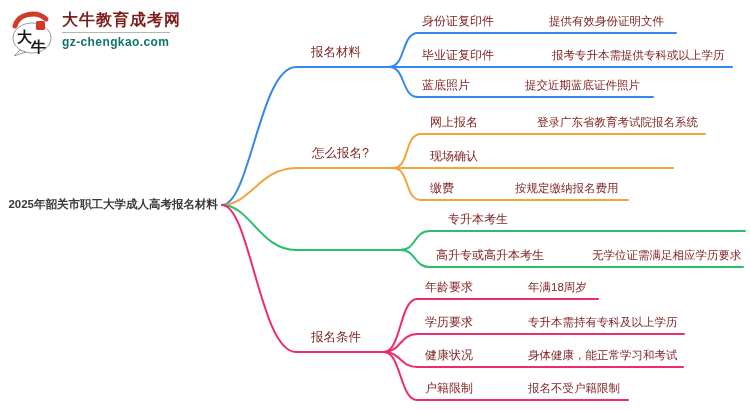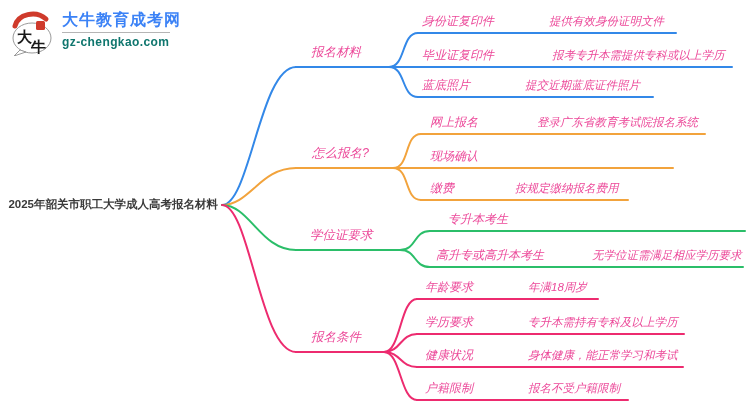--- a/index.html
+++ b/index.html
@@ -1,19 +1,19 @@
 <!DOCTYPE html>
 <html><head>
 <meta charset="utf-8">
 <style>
   html,body{margin:0;padding:0;background:#fff;}
   .stage{position:relative;width:750px;height:410px;background:#ffffff;overflow:hidden;
          font-family:"Liberation Sans","DejaVu Sans",sans-serif;}
   #edges{position:absolute;left:0;top:0;}
-  .node{position:absolute;white-space:nowrap;color:#ec4899;font-style:italic;}
+  .node{position:absolute;white-space:nowrap;color:#7f1d1d;}
   .b-label{font-size:12.5px;height:20px;line-height:20px;}
   .c-label{font-size:12px;height:16px;line-height:16px;}
   .leaf{font-size:11.5px;height:15px;line-height:15px;}
   .root-title{position:absolute;right:532px;top:195px;height:18px;line-height:18px;
               font-size:11.5px;font-weight:600;color:#3a3a3a;white-space:nowrap;}
   .logo{position:absolute;left:8px;top:9px;display:flex;align-items:flex-start;}
   .logo-text{margin-left:4px;}
   .logo-name{font-size:16px;font-weight:bold;letter-spacing:1px;height:22px;line-height:22px;}
   .logo-divider{height:1px;background:#b5b5b5;margin:1px 0 2px 0;width:108px;}
   .logo-url{font-size:12px;font-weight:bold;letter-spacing:0.4px;height:14px;line-height:14px;}
@@ -61,42 +61,41 @@
   <div class="logo">
     <svg width="50" height="47" viewBox="0 0 50 47">
       <path d="M7,17 C10,5 28,1 38,10" fill="none" stroke-width="5" stroke-linecap="round" stroke="#cf3a2b"></path>
       <ellipse cx="24" cy="29" rx="19" ry="15" fill="#ffffff" stroke="#9a9a9a"></ellipse>
       <path d="M12,41 L6,47 L18,43 Z" fill="#ffffff" stroke="#9a9a9a" stroke-width="1"></path>
       <text x="9" y="33" font-size="15" font-weight="bold" fill="#1a1a1a">大</text>
       <text x="23" y="43" font-size="15" font-weight="bold" fill="#1a1a1a">牛</text>
       <rect x="28" y="12" width="9" height="9" rx="1.5" fill="#cf3a2b"></rect>
     </svg>
     <div class="logo-text">
-      <div class="logo-name" style="color: #3b82f6;">大牛教育成考网</div>
+      <div class="logo-name" style="color: #7f1d1d;">大牛教育成考网</div>
       <div class="logo-divider"></div>
       <div class="logo-url" style="color: #0f766e;">gz-chengkao.com</div>
     </div>
   </div>
 
   <div class="root-title">2025年韶关市职工大学成人高考报名材料</div>
 
 <div class="node b-label" style="left: 311px; top: 42px;">报名材料</div>
     <div class="node c-label" style="left: 422px; top: 13px;">身份证复印件</div>
     <div class="node leaf" style="left: 549px; top: 14px;">提供有效身份证明文件</div>
     <div class="node c-label" style="left: 422px; top: 47px;">毕业证复印件</div>
     <div class="node leaf" style="left: 552px; top: 48px;">报考专升本需提供专科或以上学历</div>
     <div class="node c-label" style="left: 422px; top: 77px;">蓝底照片</div>
     <div class="node leaf" style="left: 525px; top: 78px;">提交近期蓝底证件照片</div>
     <div class="node b-label" style="left: 312px; top: 143px;">怎么报名?</div>
     <div class="node c-label" style="left: 430px; top: 114px;">网上报名</div>
     <div class="node leaf" style="left: 537px; top: 115px; text-align: center;">登录广东省教育考试院报名系统</div>
     <div class="node c-label" style="left: 430px; top: 148px;">现场确认</div>
     <div class="node c-label" style="left: 430px; top: 180px;">缴费</div>
     <div class="node leaf" style="left: 515px; top: 181px;">按规定缴纳报名费用</div>
-    <div class="node b-label" style="left: 310px; top: 225px;">学位证要求</div>
     <div class="node c-label" style="left: 448px; top: 211px;">专升本考生</div>
     <div class="node c-label" style="left: 436px; top: 247px;">高升专或高升本考生</div>
     <div class="node leaf" style="left: 592px; top: 248px;">无学位证需满足相应学历要求</div>
     <div class="node b-label" style="left: 311px; top: 327px;">报名条件</div>
     <div class="node c-label" style="left: 425px; top: 279px;">年龄要求</div>
     <div class="node leaf" style="left: 528px; top: 280px;">年满18周岁</div>
     <div class="node c-label" style="left: 425px; top: 314px;">学历要求</div>
     <div class="node leaf" style="left: 528px; top: 315px;">专升本需持有专科及以上学历</div>
     <div class="node c-label" style="left: 425px; top: 347px;">健康状况</div>
     <div class="node leaf" style="left: 528px; top: 348px;">身体健康，能正常学习和考试</div>

